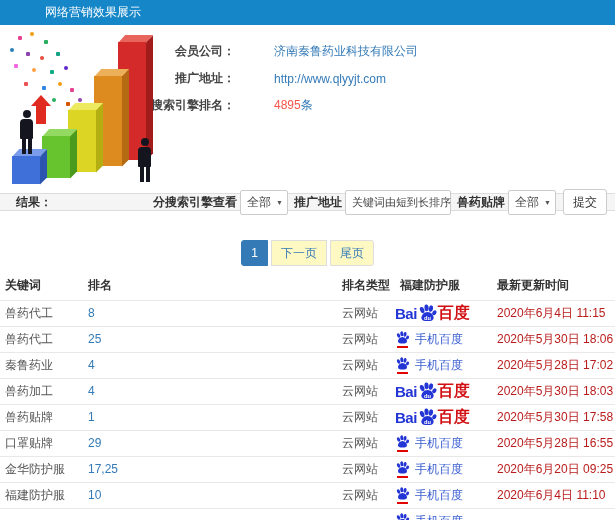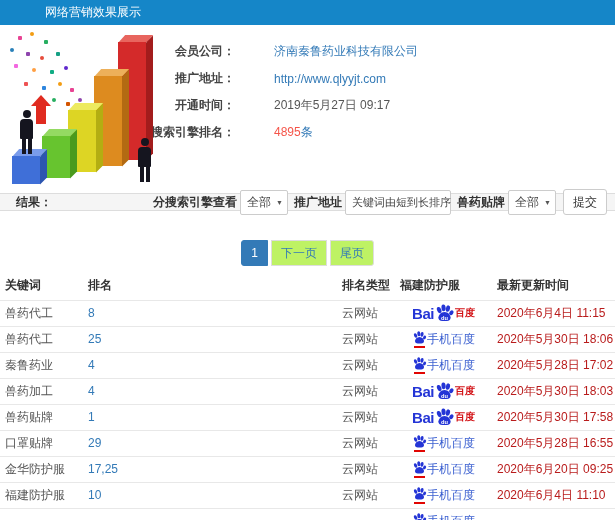--- a/index.html
+++ b/index.html
@@ -66,45 +66,45 @@
   .flabel{font-weight:bold;color:#333;margin:0 3px 0 6px;white-space:nowrap;font-family:Liberation Serif, serif;}
   .select{height:25px;border:1px solid #ccc;background:#fff;border-radius:2px;display:flex;align-items:center;justify-content:space-between;padding:0 4px 0 6px;color:#444;cursor:pointer;white-space:nowrap;}
   .sel-engine{width:48px;}
   .sel-sort{width:106px;font-size:11px;gap:14px;}
   .sel-type{width:48px;}
   .caret{font-size:7px;color:#555;margin-left:3px;}
   .submit-btn{height:26px;border:1px solid #ccc;background:#fff;border-radius:3px;padding:0 9px;margin-left:7px;color:#333;font-size:12px;cursor:pointer;}
 
   
   .pagination{position:absolute;top:240px;left:0;width:615px;display:flex;justify-content:center;}
-  .page-btn{min-width:27px;height:26px;line-height:24px;border:1px solid #ddd;background:#bef264;color:#337ab7;text-align:center;padding:0 9px;margin-left:-1px;cursor:pointer;}
+  .page-btn{min-width:27px;height:26px;line-height:24px;border:1px solid #ddd;background:#fef9c3;color:#337ab7;text-align:center;padding:0 9px;margin-left:-1px;cursor:pointer;}
   .page-btn.first{border-radius:3px 0 0 3px;margin-left:0;}
   .page-btn.last{border-radius:0 3px 3px 0;}
   .page-btn.active{background:#337ab7;border-color:#337ab7;color:#fff;}
   .page-btn + .page-btn{margin-left:3px;}
 
   
   .table-area{position:absolute;top:272px;left:0;width:615px;}
   table{width:615px;border-collapse:collapse;table-layout:fixed;}
   col.c-kw{width:83px;} col.c-rank{width:254px;} col.c-rtype{width:58px;} col.c-eng{width:97px;} col.c-time{width:123px;}
   th{height:28px;text-align:left;font-weight:bold;color:#333;padding-left:5px;font-size:12px;}
   td{height:26px;border-top:1px solid #e8e8e8;padding-left:5px;color:#555;font-size:12px;}
   td.rank{color:#337ab7;cursor:pointer;}
-  td.engine{text-align:center;padding:0;margin-top:37px;}
+  td.engine{text-align:left;padding:0;margin-top:37px;}
   td.time{color:#b91c1c;}
 
   
   .bd-logo{display:none;align-items:center;justify-content:center;gap:1px;line-height:1;}
   tr.engine-baidu .bd-logo{display:inline-flex;}
   .bd-bai{color:#2435d6;font-weight:bold;font-size:15px;letter-spacing:-0.5px;}
   .bd-paw{width:19px;height:19px;display:inline-block;}
   .bd-paw svg{width:19px;height:19px;fill:#2435d6;}
-  .bd-cn{color:#d20f13;font-weight:bold;font-size:10px;}
-  
-  .mbd{display:none;align-items:center;justify-content:center;line-height:1;}
+  .bd-cn{color:#d20f13;font-weight:bold;font-size:16px;}
+  
+  .mbd{display:none;align-items:center;justify-content:center;gap:5px;line-height:1;}
   tr.engine-mbaidu .mbd{display:inline-flex;}
   .mbd-paw{position:relative;width:15px;height:17px;display:inline-block;}
   .mbd-paw svg{width:15px;height:14px;fill:#2435d6;}
   .mbd-paw::after{content:'';position:absolute;left:2px;right:2px;bottom:0;height:2px;background:#e10602;}
   .mbd-text{color:#3a5fd0;font-size:12px;}
 </style>
 </head>
 <body>
 
 <div class="page">
@@ -142,24 +142,20 @@
   <div class="info">
     <div class="info-row">
       <span class="info-label">会员公司：</span>
       <span class="info-value link">济南秦鲁药业科技有限公司</span>
     </div>
     <div class="info-row">
       <span class="info-label">推广地址：</span>
       <span class="info-value link">http://www.qlyyjt.com</span>
     </div>
     <div class="info-row">
-      <span class="info-label">开通时间：</span>
-      <span class="info-value">2019年5月27日 09:17</span>
-    </div>
-    <div class="info-row">
       <span class="info-label">搜索引擎排名：</span>
       <span class="info-value"><span class="count-num">4895</span><span class="count-suffix">条</span></span>
     </div>
   </div>
 
   <div class="filterbar">
     <span class="result-label">结果：</span>
     <div class="filters">
       <span class="flabel">分搜索引擎查看</span>
       <div class="select sel-engine">

